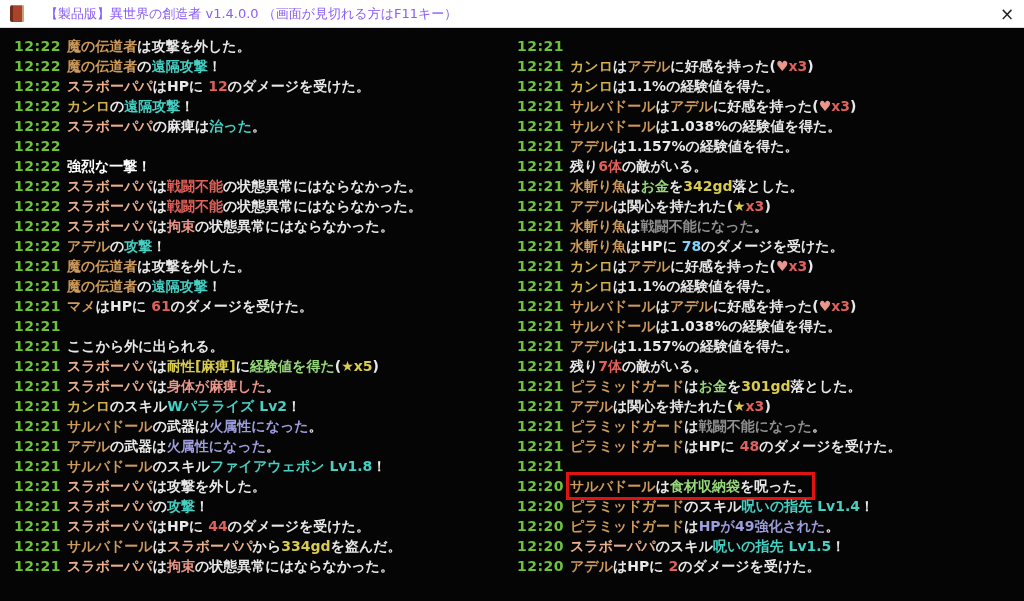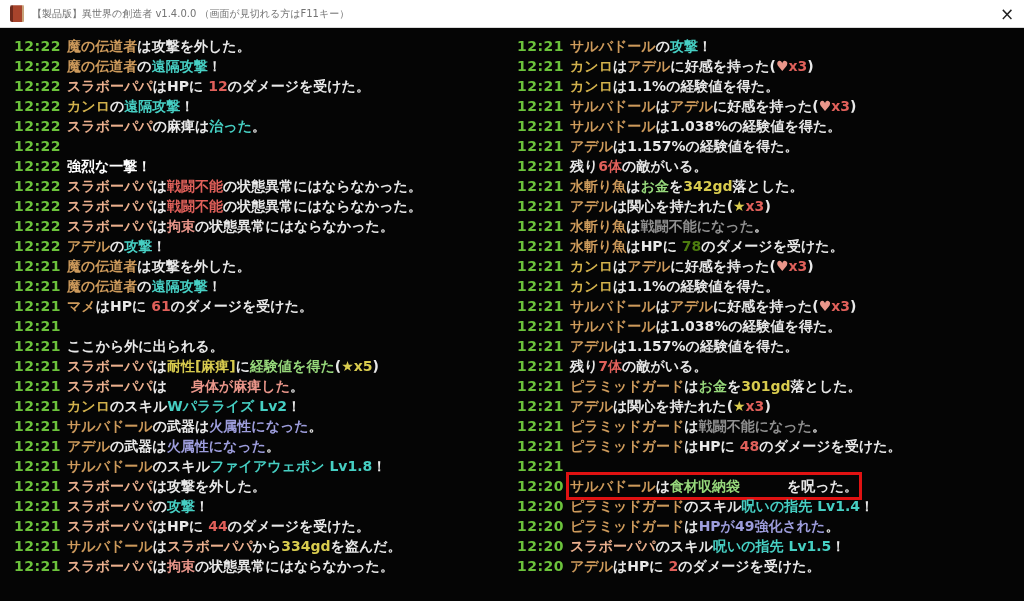--- a/index.html
+++ b/index.html
@@ -14,21 +14,21 @@
     height:28px; background:#ffffff; display:flex; align-items:center;
     position:relative; border-bottom:1px solid #d9d9d9;
   }
   .app-icon {
     width:14px; height:17px; margin-left:10px; flex:none;
     background:linear-gradient(90deg,#6e2a1c 0 3px,#a8442c 3px 12px,#c8a37a 12px 14px);
     border-radius:2px 1px 1px 2px;
     box-shadow:inset 0 1px 0 rgba(255,255,255,.25);
   }
   .title-text {
-    margin-left:8px; font-size:10px; color:#737373; white-space:nowrap;
+    margin-left:21px; font-size:13px; color:#8b5cf6; white-space:nowrap;
   }
   .close-btn {
     position:absolute; right:0; top:0; width:34px; height:28px;
     display:flex; align-items:center; justify-content:center;
     font-size:17px; color:#222; cursor:pointer;
   }
   
   .content { display:flex; padding-top:8px; background:#050505; }
   .col { width:512px; flex:none; }
   .row {
@@ -113,21 +113,21 @@
       <div class="row">
         <span class="time" style="color: rgb(108, 195, 60);">12:21</span>
         <span class="msg"><span style="color: rgb(232, 232, 232);">ここから外に出られる。</span></span>
       </div>
       <div class="row">
         <span class="time" style="color: rgb(108, 195, 60);">12:21</span>
         <span class="msg"><span style="color: rgb(234, 175, 141);">スラボーパパ</span><span style="color: rgb(232, 232, 232);">は</span><span style="color: rgb(216, 203, 78);">耐性[麻痺]</span><span style="color: rgb(232, 232, 232);">に</span><span style="color: rgb(151, 216, 123);">経験値を得た</span><span style="color: rgb(232, 232, 232);">(</span><span style="color: rgb(216, 203, 78);">★x5</span><span style="color: rgb(232, 232, 232);">)</span></span>
       </div>
       <div class="row">
         <span class="time" style="color: rgb(108, 195, 60);">12:21</span>
-        <span class="msg"><span style="color: rgb(234, 175, 141);">スラボーパパ</span><span style="color: rgb(232, 232, 232);">は</span><span style="color: rgb(234, 150, 138); margin-left: 24px;">身体が麻痺した</span><span style="color: rgb(232, 232, 232);">。</span></span>
+        <span class="msg"><span style="color: rgb(234, 175, 141);">スラボーパパ</span><span style="color: rgb(232, 232, 232);">は</span><span style="color: rgb(234, 150, 138);">身体が麻痺した</span><span style="color: rgb(232, 232, 232);">。</span></span>
       </div>
       <div class="row">
         <span class="time" style="color: rgb(108, 195, 60);">12:21</span>
         <span class="msg"><span style="color: rgb(210, 177, 76);">カンロ</span><span style="color: rgb(232, 232, 232);">のスキル</span><span style="color: rgb(70, 207, 195);">Wパラライズ Lv2</span><span style="color: rgb(232, 232, 232);">！</span></span>
       </div>
       <div class="row">
         <span class="time" style="color: rgb(108, 195, 60);">12:21</span>
         <span class="msg"><span style="color: rgb(205, 154, 91);">サルバドール</span><span style="color: rgb(232, 232, 232);">の武器は</span><span style="color: rgb(157, 157, 220);">火属性になった</span><span style="color: rgb(232, 232, 232);">。</span></span>
       </div>
       <div class="row">
@@ -155,21 +155,20 @@
         <span class="msg"><span style="color: rgb(205, 154, 91);">サルバドール</span><span style="color: rgb(232, 232, 232);">は</span><span style="color: rgb(234, 175, 141);">スラボーパパ</span><span style="color: rgb(232, 232, 232);">から</span><span style="color: rgb(216, 203, 78);">334gd</span><span style="color: rgb(232, 232, 232);">を盗んだ。</span></span>
       </div>
       <div class="row">
         <span class="time" style="color: rgb(108, 195, 60);">12:21</span>
         <span class="msg"><span style="color: rgb(234, 175, 141);">スラボーパパ</span><span style="color: rgb(232, 232, 232);">は</span><span style="color: rgb(234, 150, 138);">拘束</span><span style="color: rgb(232, 232, 232);">の状態異常にはならなかった。</span></span>
       </div>
     </div>
   <div class="col col-right" id="col-right">
       <div class="row">
         <span class="time" style="color: rgb(108, 195, 60);">12:21</span>
-        <span class="msg"><span style="color: rgb(205, 154, 91);">サルバドール</span><span style="color: rgb(232, 232, 232);">の</span><span style="color: rgb(70, 207, 195);">攻撃</span><span style="color: rgb(232, 232, 232);">！</span></span>
       </div>
       <div class="row">
         <span class="time" style="color: rgb(108, 195, 60);">12:21</span>
         <span class="msg"><span style="color: rgb(210, 177, 76);">カンロ</span><span style="color: rgb(232, 232, 232);">は</span><span style="color: rgb(205, 154, 91);">アデル</span><span style="color: rgb(232, 232, 232);">に好感を持った(</span><span style="color: rgb(234, 150, 138);">♥</span><span style="color: rgb(224, 96, 90);">x3</span><span style="color: rgb(232, 232, 232);">)</span></span>
       </div>
       <div class="row">
         <span class="time" style="color: rgb(108, 195, 60);">12:21</span>
         <span class="msg"><span style="color: rgb(210, 177, 76);">カンロ</span><span style="color: rgb(232, 232, 232);">は1.1%の経験値を得た。</span></span>
       </div>
       <div class="row">
@@ -195,21 +194,21 @@
       <div class="row">
         <span class="time" style="color: rgb(108, 195, 60);">12:21</span>
         <span class="msg"><span style="color: rgb(205, 154, 91);">アデル</span><span style="color: rgb(232, 232, 232);">は関心を持たれた(</span><span style="color: rgb(216, 203, 78);">★</span><span style="color: rgb(224, 96, 90);">x3</span><span style="color: rgb(232, 232, 232);">)</span></span>
       </div>
       <div class="row">
         <span class="time" style="color: rgb(108, 195, 60);">12:21</span>
         <span class="msg"><span style="color: rgb(205, 154, 91);">水斬り魚</span><span style="color: rgb(232, 232, 232);">は</span><span style="color: rgb(143, 143, 143);">戦闘不能になった</span><span style="color: rgb(232, 232, 232);">。</span></span>
       </div>
       <div class="row">
         <span class="time" style="color: rgb(108, 195, 60);">12:21</span>
-        <span class="msg"><span style="color: rgb(205, 154, 91);">水斬り魚</span><span style="color: rgb(232, 232, 232);">はHPに </span><span style="color: #4d7c0f;">78</span><span style="color: rgb(232, 232, 232);">のダメージを受けた。</span></span>
+        <span class="msg"><span style="color: rgb(205, 154, 91);">水斬り魚</span><span style="color: rgb(232, 232, 232);">はHPに </span><span style="color: #7dd3fc;">78</span><span style="color: rgb(232, 232, 232);">のダメージを受けた。</span></span>
       </div>
       <div class="row">
         <span class="time" style="color: rgb(108, 195, 60);">12:21</span>
         <span class="msg"><span style="color: rgb(210, 177, 76);">カンロ</span><span style="color: rgb(232, 232, 232);">は</span><span style="color: rgb(205, 154, 91);">アデル</span><span style="color: rgb(232, 232, 232);">に好感を持った(</span><span style="color: rgb(234, 150, 138);">♥</span><span style="color: rgb(224, 96, 90);">x3</span><span style="color: rgb(232, 232, 232);">)</span></span>
       </div>
       <div class="row">
         <span class="time" style="color: rgb(108, 195, 60);">12:21</span>
         <span class="msg"><span style="color: rgb(210, 177, 76);">カンロ</span><span style="color: rgb(232, 232, 232);">は1.1%の経験値を得た。</span></span>
       </div>
       <div class="row">
@@ -242,21 +241,21 @@
       </div>
       <div class="row">
         <span class="time" style="color: rgb(108, 195, 60);">12:21</span>
         <span class="msg"><span style="color: rgb(205, 154, 91);">ピラミッドガード</span><span style="color: rgb(232, 232, 232);">はHPに </span><span style="color: rgb(224, 96, 90);">48</span><span style="color: rgb(232, 232, 232);">のダメージを受けた。</span></span>
       </div>
       <div class="row">
         <span class="time" style="color: rgb(108, 195, 60);">12:21</span>
       </div>
       <div class="row">
         <span class="time" style="color: rgb(108, 195, 60);">12:20</span>
-        <span class="msg hl"><span style="color: rgb(205, 154, 91);">サルバドール</span><span style="color: rgb(232, 232, 232);">は</span><span style="color: rgb(151, 216, 123);">食材収納袋</span><span style="color: rgb(232, 232, 232); padding-left: 47px;">を呪った。</span></span>
+        <span class="msg hl"><span style="color: rgb(205, 154, 91);">サルバドール</span><span style="color: rgb(232, 232, 232);">は</span><span style="color: rgb(151, 216, 123);">食材収納袋</span><span style="color: rgb(232, 232, 232);">を呪った。</span></span>
       </div>
       <div class="row">
         <span class="time" style="color: rgb(108, 195, 60);">12:20</span>
         <span class="msg"><span style="color: rgb(205, 154, 91);">ピラミッドガード</span><span style="color: rgb(232, 232, 232);">のスキル</span><span style="color: rgb(70, 207, 195);">呪いの指先 Lv1.4</span><span style="color: rgb(232, 232, 232);">！</span></span>
       </div>
       <div class="row">
         <span class="time" style="color: rgb(108, 195, 60);">12:20</span>
         <span class="msg"><span style="color: rgb(205, 154, 91);">ピラミッドガード</span><span style="color: rgb(232, 232, 232);">は</span><span style="color: rgb(157, 157, 220);">HPが49強化された</span><span style="color: rgb(232, 232, 232);">。</span></span>
       </div>
       <div class="row">

